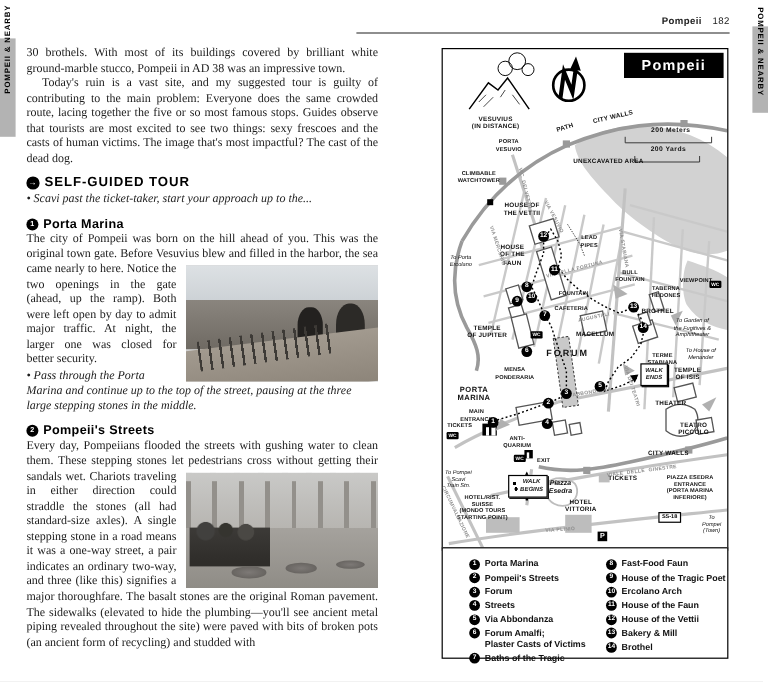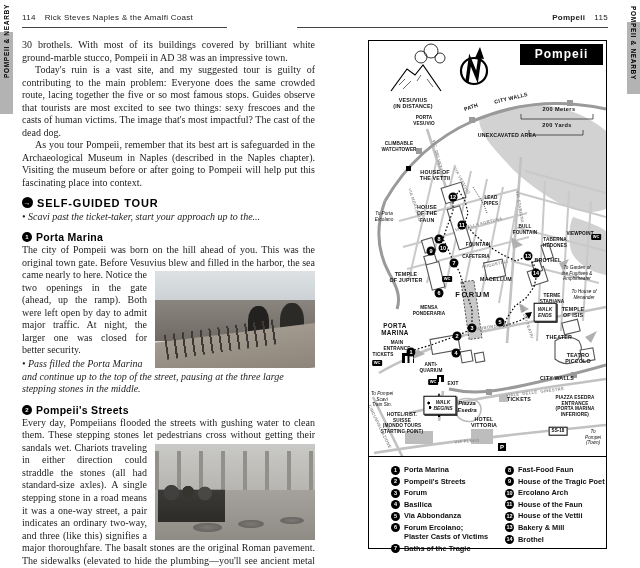--- a/index.html
+++ b/index.html
@@ -122,31 +122,27 @@
 
   <div class="tab tab-left">
     <span class="tabbg"></span>
     <span class="tabtxt">POMPEII &amp; NEARBY</span>
   </div>
   <div class="tab tab-right">
     <span class="tabbg"></span>
     <span class="tabtxt">POMPEII &amp; NEARBY</span>
   </div>
 
-  <header class="hdr hdr-left">
-    <span class="pg">114</span><span class="bt">Rick Steves Naples &amp; the Amalfi Coast</span>
-  </header>
   <header class="hdr hdr-right">
-    <span class="ct">Pompeii</span><span class="pg">115</span>
+    <span class="ct">Pompeii</span><span class="pg">182</span>
   </header>
 
   <section class="col">
     <p class="para noind"><span>30 brothels. With most of its buildings covered by brilliant white ground-marble stucco, Pompeii in AD 38 was an impressive town.</span></p>
     <p class="para"><span>Today's ruin is a vast site, and my suggested tour is guilty of contributing to the main problem: Everyone does the same crowded route, lacing together the five or so most famous stops. Guides observe that tourists are most excited to see two things: sexy frescoes and the casts of human victims. The image that's most impactful? The cast of the dead dog.</span></p>
-    <p class="para"><span>As you tour Pompeii, remember that its best art is safeguarded in the Archaeological Museum in Naples (described in the Naples chapter). Visiting the museum before or after going to Pompeii will help put this fascinating place into context.</span></p>
 
     <div class="tourhead">
       <span class="gicon">→</span>
       <span>SELF-GUIDED TOUR</span>
     </div>
     <p class="note"><span>• Scavi past the ticket-taker, start your approach up to the...</span></p>
 
     <div class="sechead">
       <span class="mk-inl">1</span>
       <span>Porta Marina</span>
@@ -154,21 +150,21 @@
     <p class="para noind">
       <span>The city of Pompeii was born on the hill ahead of you. This was the original town gate. Before Vesuvius blew and filled in the harbor, </span><span class="photo photo1">
           <span class="ph p1-sky"></span>
           <span class="ph p1-wall"></span>
           <span class="ph p1-arch1"></span>
           <span class="ph p1-arch2"></span>
           <span class="ph p1-ramp"></span>
           <span class="ph p1-rail"></span>
         </span><span>the sea came nearly to here. Notice the two openings in the gate (ahead, up the ramp). Both were left open by day to admit major traffic. At night, the larger one was closed for better security.</span>
     </p>
-    <p class="note"><span>• Pass filled the Porta Marina and continue up to the top of the street, pausing at the three large stepping stones in the middle.</span></p>
+    <p class="note"><span>• Pass through the Porta Marina and continue up to the top of the street, pausing at the three large stepping stones in the middle.</span></p>
 
     <div class="sechead">
       <span class="mk-inl">2</span>
       <span>Pompeii's Streets</span>
     </div>
     <p class="para noind">
       <span>Every day, Pompeiians flooded the streets with gushing water to clean them. These stepping stones let pedestrians cross without </span><span class="photo photo2">
           <span class="ph p2-ruin"></span>
           <span class="ph p2-cols"></span>
           <span class="ph p2-road"></span>
@@ -412,29 +408,29 @@
         <div class="lrow">
           <div class="lmk">2</div>
           <div class="ltxt">Pompeii's Streets</div>
         </div>
         <div class="lrow">
           <div class="lmk">3</div>
           <div class="ltxt">Forum</div>
         </div>
         <div class="lrow">
           <div class="lmk">4</div>
-          <div class="ltxt">Basilica</div>
+          <div class="ltxt">Streets</div>
         </div>
         <div class="lrow">
           <div class="lmk">5</div>
           <div class="ltxt">Via Abbondanza</div>
         </div>
         <div class="lrow">
           <div class="lmk">6</div>
-          <div class="ltxt">Forum Ercolano;
+          <div class="ltxt">Forum Amalfi;
 Plaster Casts of Victims</div>
         </div>
         <div class="lrow">
           <div class="lmk">7</div>
           <div class="ltxt">Baths of the Tragic</div>
         </div>
       </div>
     <div class="lcol" id="legend-right">
         <div class="lrow">
           <div class="lmk">8</div>

